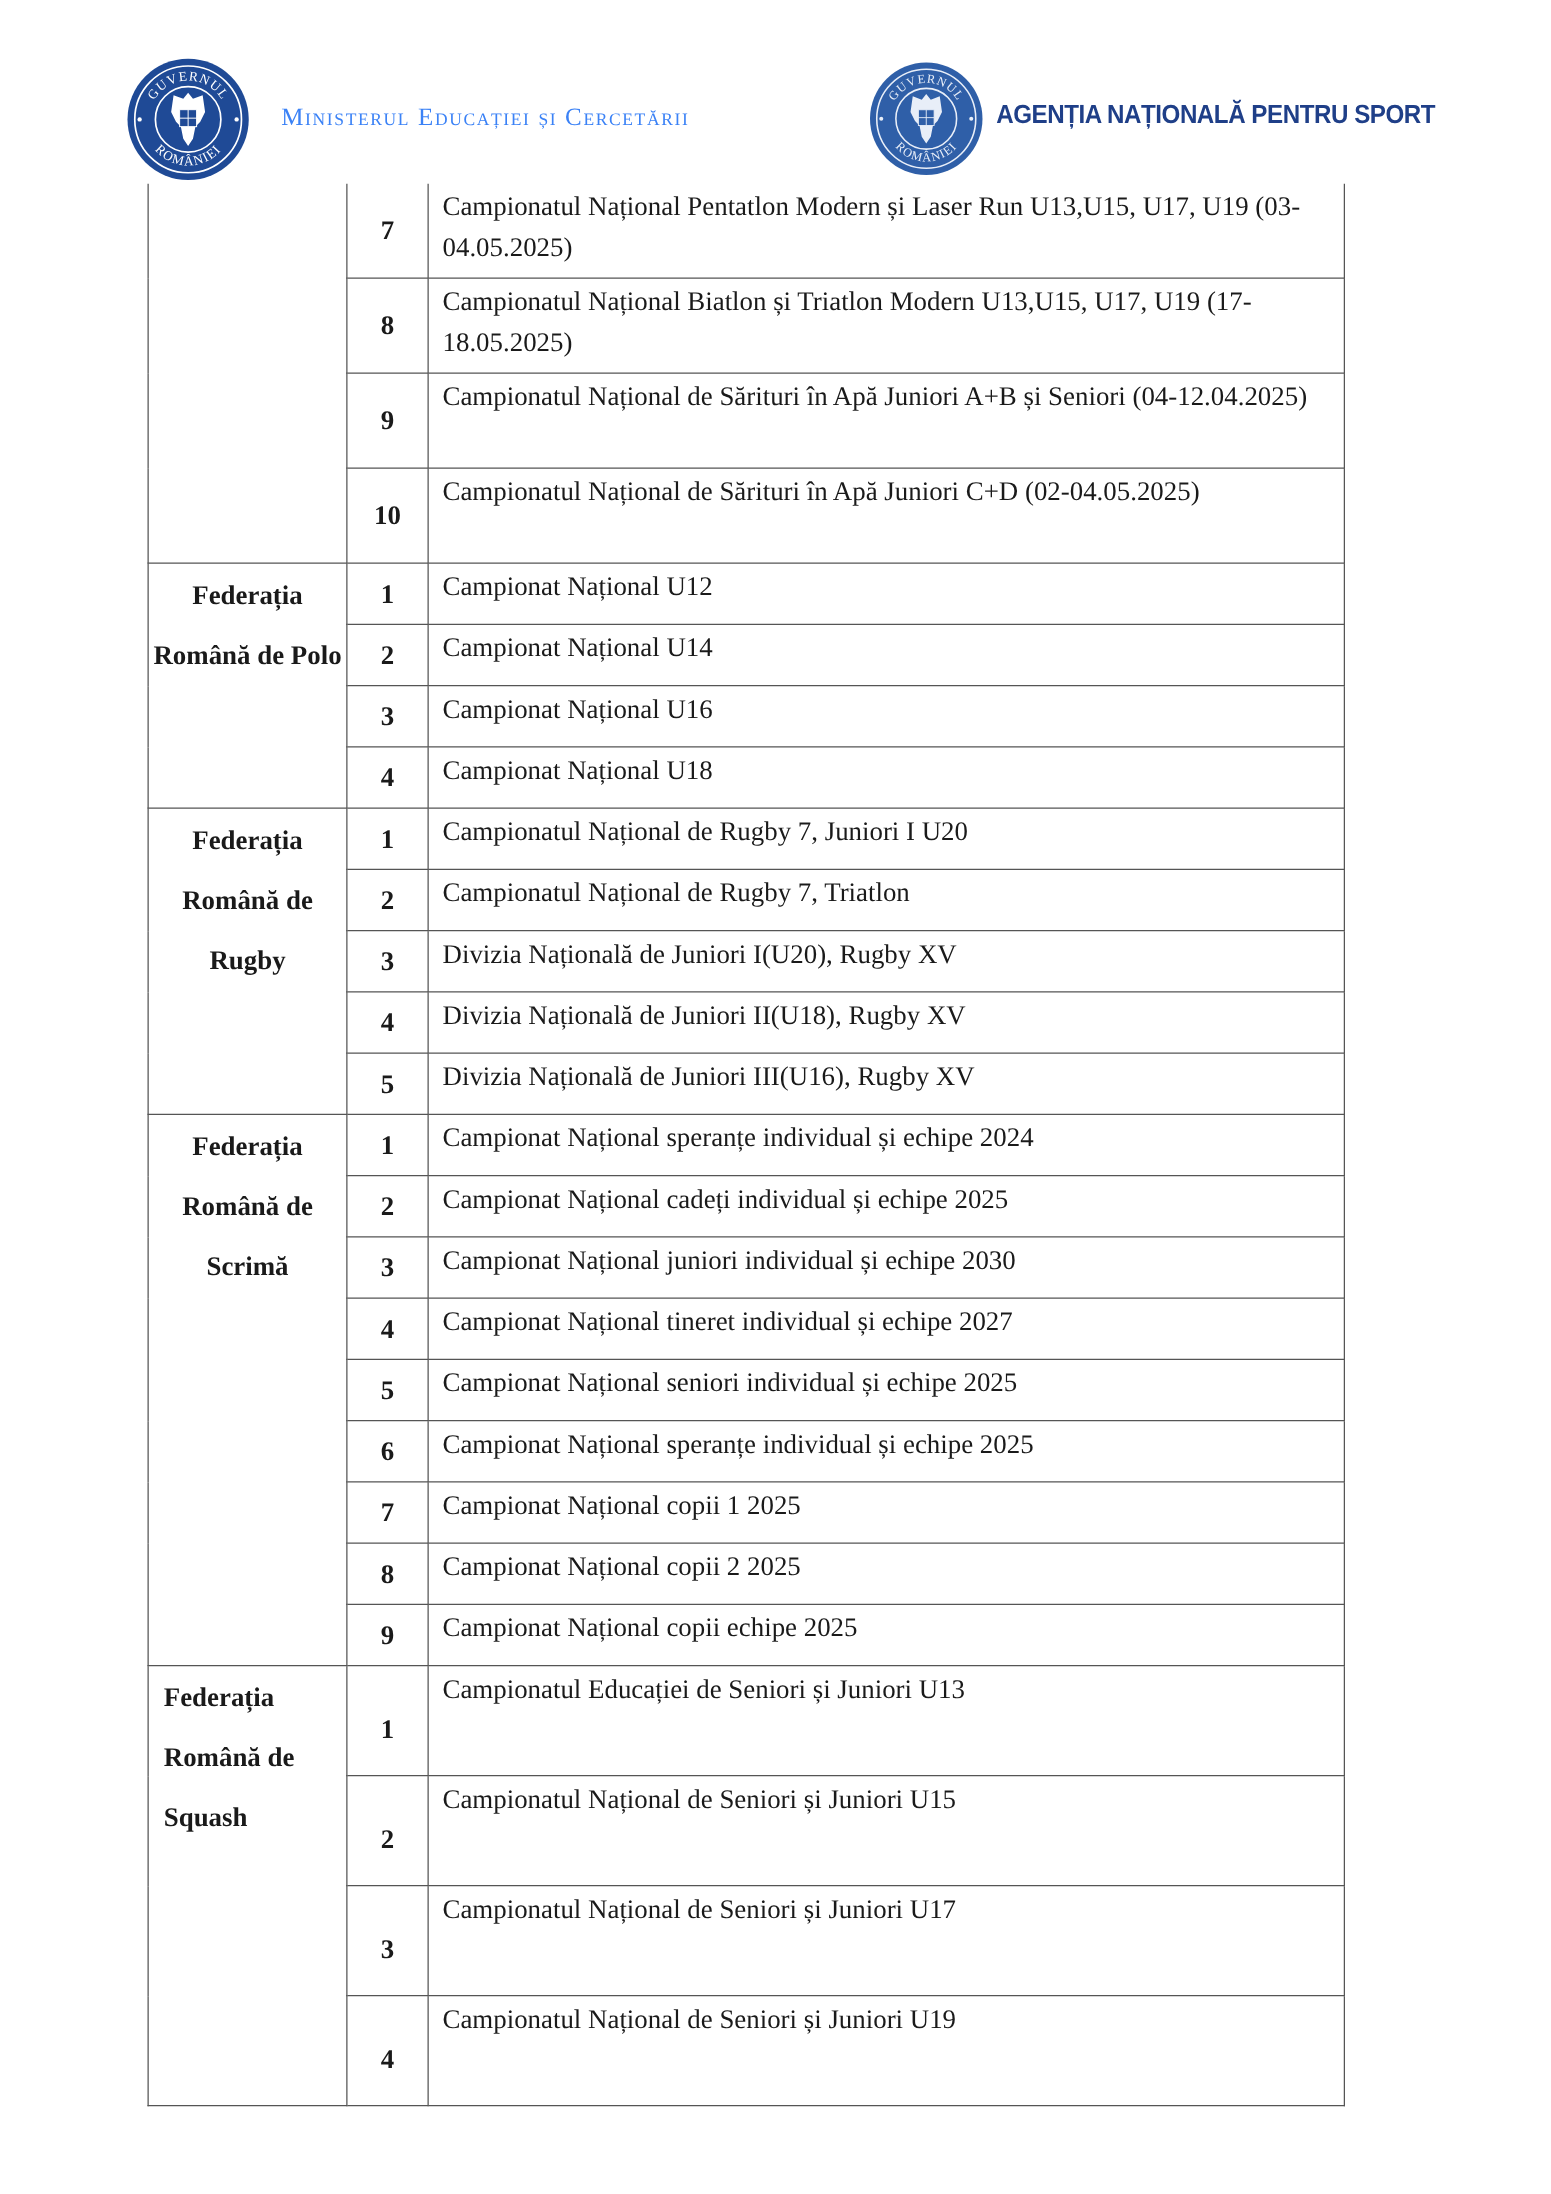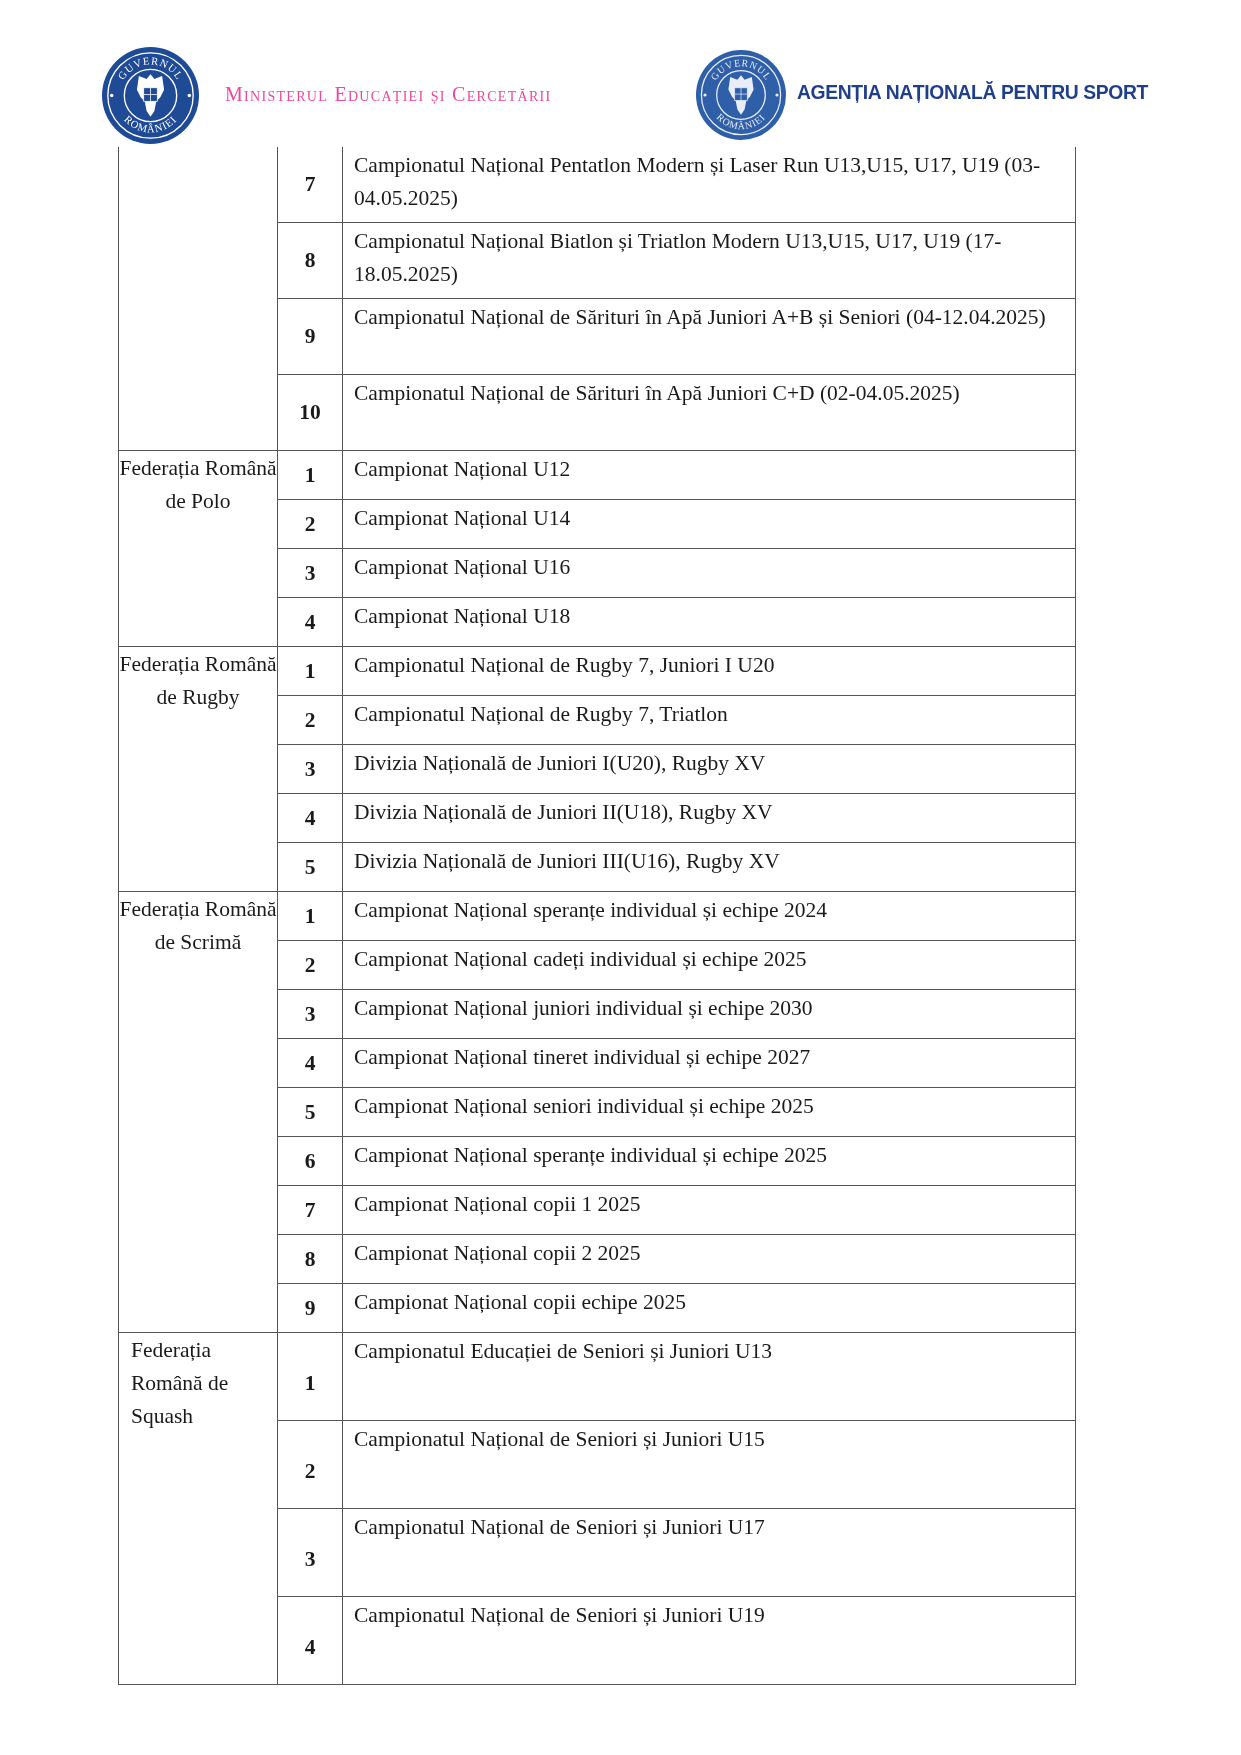--- a/index.html
+++ b/index.html
@@ -6,32 +6,32 @@
   body { width: 1241px; height: 1755px; position: relative; overflow: hidden;
          font-family: "Liberation Serif", "DejaVu Serif", serif; color: #1a1a1a; }
 
   .header { position: absolute; left: 0; top: 0; width: 1241px; height: 150px; }
   .logo { position: absolute; border-radius: 50%; background: #1f4a96; }
   .logo svg { display: block; width: 100%; height: 100%; }
   #logo-left { left: 102px; top: 47px; width: 97px; height: 97px; }
   #logo-right { left: 696px; top: 50px; width: 90px; height: 90px; background: #2f5fa8; }
 
   .ministry-name { position: absolute; left: 225px; top: 83px; font-family: "Liberation Serif", serif;
-                   font-size: 20px; letter-spacing: 1.3px; color: #ec4899; font-variant: small-caps;
+                   font-size: 20px; letter-spacing: 1.3px; color: #3b82f6; font-variant: small-caps;
                    white-space: nowrap; }
   .agency-name { position: absolute; left: 797px; top: 80px; font-family: "Liberation Sans", sans-serif;
                  font-weight: bold; font-size: 21px; color: #1f3f88; letter-spacing: -0.4px;
                  white-space: nowrap; transform: scaleX(0.92); transform-origin: left center; }
 
   table.sport { position: absolute; left: 118px; top: 147px; width: 958px; border-collapse: collapse;
                 table-layout: fixed; font-size: 21.5px; }
   table.sport col.c-fed { width: 159px; }
   table.sport col.c-nr { width: 65px; }
   table.sport td { border: 1.3px solid #555; padding: 0; vertical-align: top; }
-  td.fed { font-weight: normal; text-align: center; line-height: 33px; padding-top: 1px !important; font-size: 21.5px; }
+  td.fed { font-weight: bold; text-align: center; line-height: 48px; padding-top: 1px !important; font-size: 21.5px; }
   td.fed.left { text-align: left; padding-left: 12px !important; margin-left: 48px; }
   td.nr { font-weight: bold; text-align: center; vertical-align: middle !important; font-size: 21.5px; }
   td.desc { padding: 2px 10px 0 11px !important; line-height: 33px; }
   tr.h74 td { height: 73px; }
   tr.h47 td { height: 46px; }
   tr.h74s td.desc { line-height: 33px; }
   tr.h74s td.nr { padding-top: 14px !important; }
   td.fed-cont { border-top: none !important; }
 </style>
 </head>

